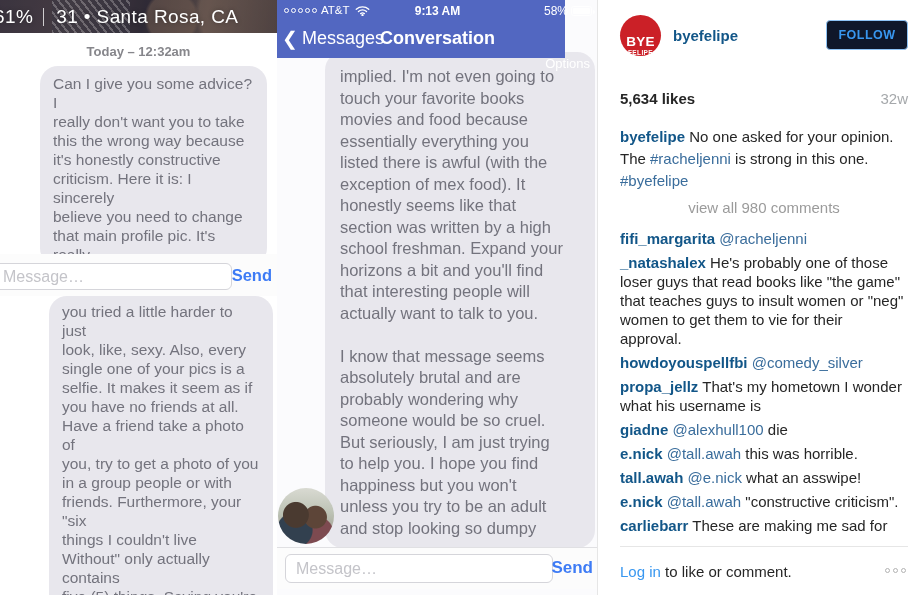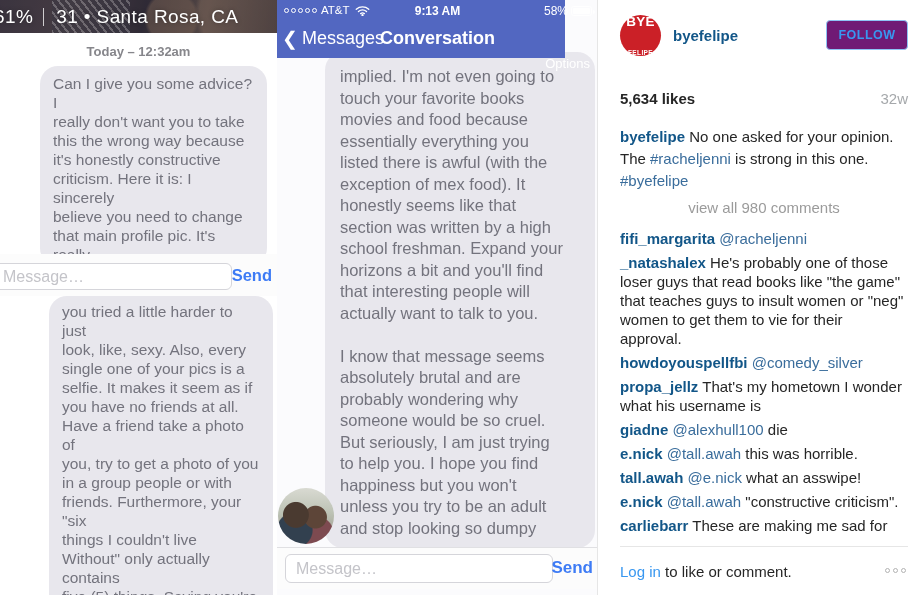--- a/index.html
+++ b/index.html
@@ -70,25 +70,25 @@
       linear-gradient(180deg, #d9dad2 0%, #bcc2b4 45%, #968f84 100%); }
   #mp-msgbar { left:0; top:547px; width:321px; height:42px; border-top:1px solid #e0e0e3; }
   #mp-input { left:8px; top:6px; width:268px; height:29px; }
   #mp-send { right:5px; top:10px; font-size:17px; }
 
   
   #ig-panel { position:absolute; left:599px; top:0; width:321px; height:595px; background:#fff;
     padding:0 12px 0 21px; font-size:15px; color:#262626; }
   .ig-header { position:relative; height:70px; }
   .ig-logo { position:absolute; left:0; top:15px; width:41px; height:41px; border-radius:50%; background:#cb2027;
-    color:#fff; display:flex; flex-direction:column; align-items:center; justify-content:space-between; line-height:1; }
+    color:#fff; display:flex; flex-direction:column; align-items:center; justify-content:flex-end; line-height:1; }
   .ig-logo .l1 { font-size:13.5px; font-weight:700; letter-spacing:.3px; }
   .ig-logo .l2 { font-size:6.5px; font-weight:700; letter-spacing:.4px; margin-top:1px; }
   .ig-username { position:absolute; left:53px; top:27px; font-weight:700; color:#125688; cursor:pointer; }
-  .follow-btn { position:absolute; right:0; top:20px; width:82px; height:30px; background:#701a75;
+  .follow-btn { position:absolute; right:0; top:20px; width:82px; height:30px; background:#0f172a;
     border:1px solid #8ec3f5; border-radius:4px; color:#3897f0; font-weight:700; font-size:12.5px;
     letter-spacing:.5px; cursor:pointer; font-family:inherit; }
   .ig-likes-row { position:relative; margin-top:20px; height:20px; }
   .ig-likes { font-weight:700; }
   .ig-age { position:absolute; right:0; top:0; color:#a5a8ab; }
   .ig-caption { margin-top:16px; line-height:22px; }
   .u { font-weight:700; color:#125688; cursor:pointer; }
   .lnk { color:#3a6d9c; cursor:pointer; }
   .view-all { margin-top:7px; color:#9b9b9b; cursor:pointer;text-align:center; }
   .comments { margin-top:13px; }

